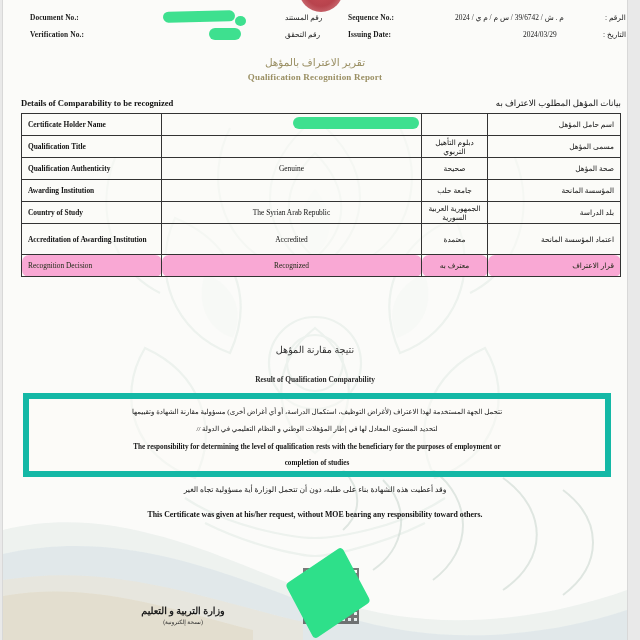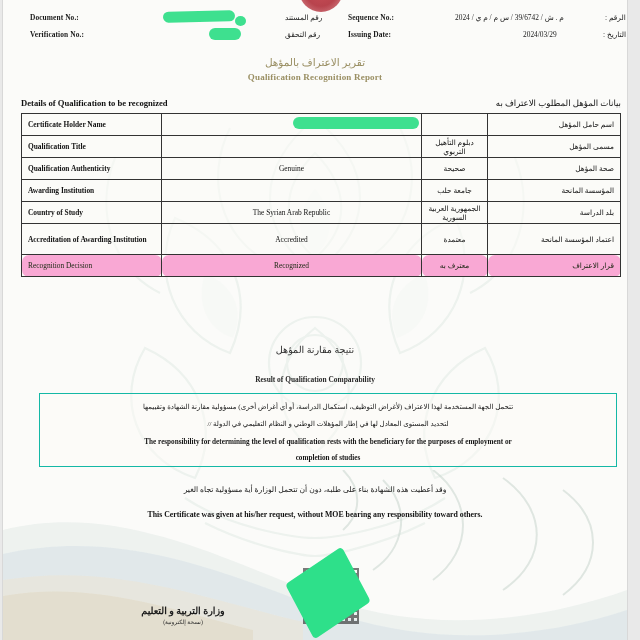--- a/index.html
+++ b/index.html
@@ -74,22 +74,22 @@
   td.c-ar-val{width:null;text-align:center;direction:rtl;}
   td.c-ar-label{width:120px;text-align:right;direction:rtl;}
   tr.tall td{height:30px;}
   tr.green td{background:#f9a8d4;color:#17270f;font-weight:normal;border-radius:7px;}
   tr.green td.c-ar-label,tr.green td.c-ar-val{color:#14230d;}
   
   .cmp{position:absolute;left:0;top:344px;width:624px;text-align:center;}
   .cmp .ar{font-size:9.6px;color:#2a2a2a;direction:rtl;}
   .cmp .en{font-size:7.4px;font-weight:bold;color:#2a2a2a;margin-top:20px;}
   .resp-box{
-    position:absolute;left:36px;top:393px;width:576px;height:72px;
-    border:1px solid #14b8a6;background:rgba(252,251,247,.45);
+    position:absolute;left:20px;top:393px;width:576px;height:72px;
+    border:6px solid #14b8a6;background:rgba(252,251,247,.45);
   }
   .resp-box p{margin:0;text-align:center;font-size:7px;color:#161616;}
   .resp-box p.ar{direction:rtl;padding-top:9px;}
   .resp-box p.ar2{direction:rtl;padding-top:9px;}
   .resp-box p.en{font-weight:bold;padding-top:10px;font-size:7.2px;}
   .resp-box p.en2{font-weight:bold;padding-top:8px;font-size:7.2px;}
   .foot-note{position:absolute;left:0;top:485px;width:624px;text-align:center;}
   .foot-note .ar{font-size:7.6px;color:#161616;direction:rtl;}
   .foot-note .en{font-size:7.8px;font-weight:bold;color:#111;margin-top:16px;}
   
@@ -168,21 +168,21 @@
     <span class="redact rd1b"></span>
     <span class="redact rd2"></span>
   </div>
 
   <div class="title-wrap">
     <div class="t-ar">تقرير الاعتراف بالمؤهل</div>
     <div class="t-en">Qualification Recognition Report</div>
   </div>
 
   <div class="sec-cap">
-    <span class="l">Details of Qualification to be recognized</span>
+    <span class="l">Details of Comparability to be recognized</span>
     <span class="r">بيانات المؤهل المطلوب الاعتراف به</span>
   </div>
 
   <table class="qtbl">
     <tbody id="qtbody">
         <tr>
           <td class="c-en-label">Certificate Holder Name</td>
           <td class="c-en-val"></td>
           <td class="c-ar-val"></td>
           <td class="c-ar-label">اسم حامل المؤهل</td>

